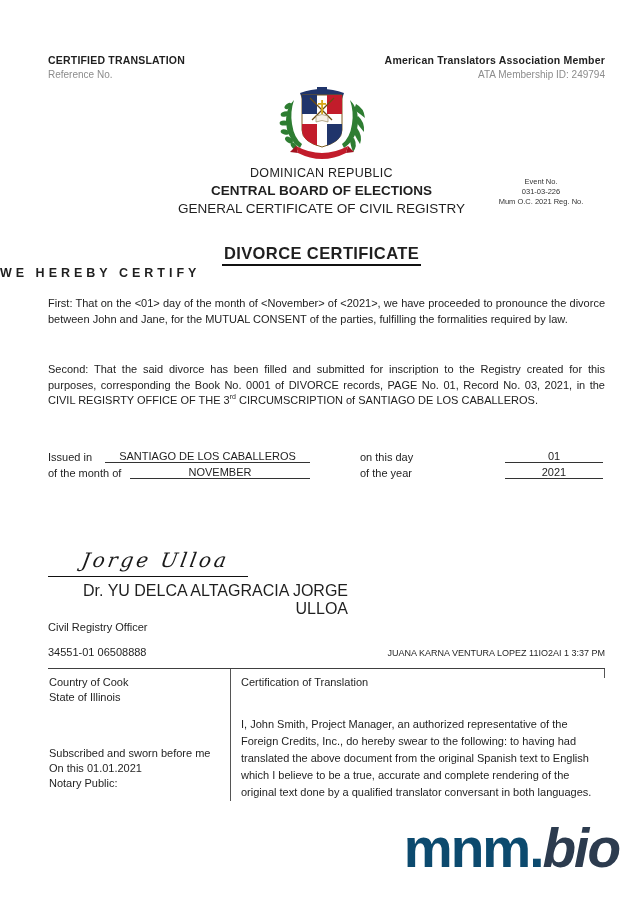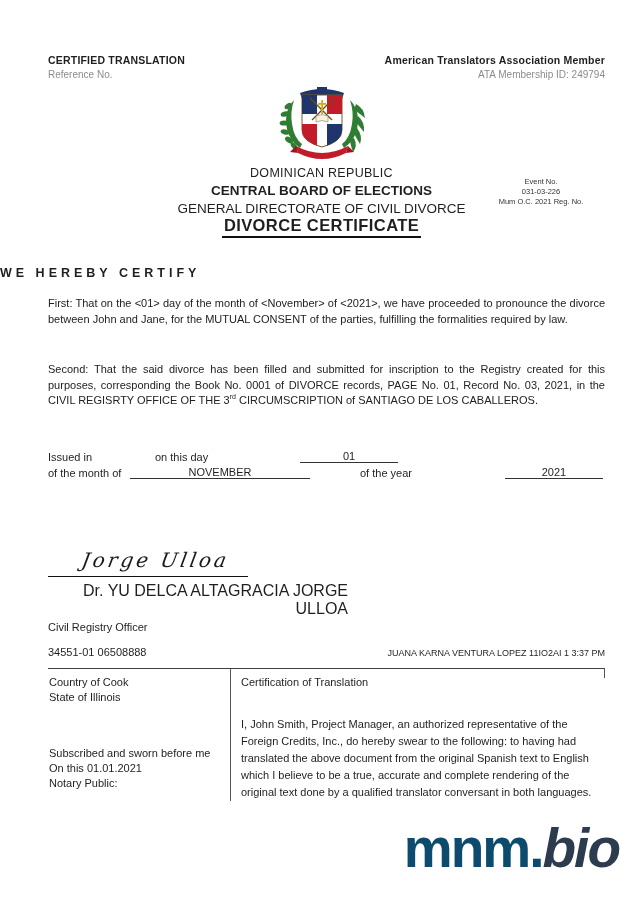--- a/index.html
+++ b/index.html
@@ -23,21 +23,21 @@
   
   .authority { position:absolute; top:164px; left:0; right:0; text-align:center; line-height:18px; }
   .auth-1 { font-size:12.5px; letter-spacing:.3px; }
   .auth-2 { font-size:13.5px; font-weight:bold; }
   .auth-3 { font-size:13.5px; }
 
   
   .event-box { position:absolute; top:177px; right:36px; width:132px; text-align:center; font-size:7.5px; line-height:10px; color:#333; }
 
   
-  .doc-title-wrap { position:absolute; top:216px; left:0; right:0; text-align:center; }
+  .doc-title-wrap { position:absolute; top:244px; left:0; right:0; text-align:center; }
   .doc-title { display:inline-block; font-size:16.5px; font-weight:bold; letter-spacing:.4px; border-bottom:2px solid #111; padding:0 2px 1px; }
   .doc-subtitle { position:absolute; top:266px; left:0; right:0; text-align:left; font-size:12.5px; font-weight:bold; letter-spacing:4px; }
 
   
   .para { position:absolute; left:48px; width:557px; font-size:11px; line-height:15.5px; text-align:justify; color:#222; }
   .para-1 { top:296px; }
   .para-2 { top:362px; }
   sup { font-size:7px; vertical-align:super; line-height:0; }
 
   
@@ -139,40 +139,41 @@
 
       <path d="M26,60 Q52,74 78,60 L76,67 Q52,79 28,67 Z" fill="#c21c2b"></path>
       <path d="M26,60 L20,66 L28,67 Z" fill="#a3121f"></path>
       <path d="M78,60 L84,66 L76,67 Z" fill="#a3121f"></path>
     </svg>
   </div>
 
   <div class="authority">
     <div class="auth-1">DOMINICAN REPUBLIC</div>
     <div class="auth-2">CENTRAL BOARD OF ELECTIONS</div>
-    <div class="auth-3">GENERAL DIRECTORATE OF CIVIL DIVORCE</div>
+    <div class="auth-3">GENERAL CERTIFICATE OF CIVIL REGISTRY</div>
   </div>
 
   <div class="event-box">
     <div>Event No.</div>
     <div>031-03-226</div>
     <div>Mum O.C. 2021 Reg. No.</div>
   </div>
 
   <div class="doc-title-wrap">
     <span class="doc-title">DIVORCE CERTIFICATE</span>
   </div>
   <div class="doc-subtitle">WE HEREBY CERTIFY</div>
 
   <p class="para para-1">First: That on the &lt;01&gt; day of the month of &lt;November&gt; of &lt;2021&gt;, we have proceeded to pronounce the divorce between John and Jane, for the MUTUAL CONSENT of the parties, fulfilling the formalities required by law.</p>
   <p class="para para-2"><span>Second: That the said divorce has been filled and submitted for inscription to the Registry created for this purposes, corresponding the Book No. 0001 of DIVORCE records,  PAGE No. 01, Record No. 03, 2021, in the CIVIL REGISRTY OFFICE OF THE 3</span><sup>rd</sup><span> CIRCUMSCRIPTION of SANTIAGO DE LOS CABALLEROS.</span></p>
 
   <div class="issued">
     <div class="issued-row">
       <span class="i-lbl1a">Issued in</span>
+      <span class="i-val-a">SANTIAGO DE LOS CABALLEROS</span>
       <span class="i-lbl2">on this day</span>
       <span class="i-val2">01</span>
     </div>
     <div class="issued-row">
       <span class="i-lbl1b">of the month of</span>
       <span class="i-val-b">NOVEMBER</span>
       <span class="i-lbl2">of the year</span>
       <span class="i-val2">2021</span>
     </div>
   </div>

